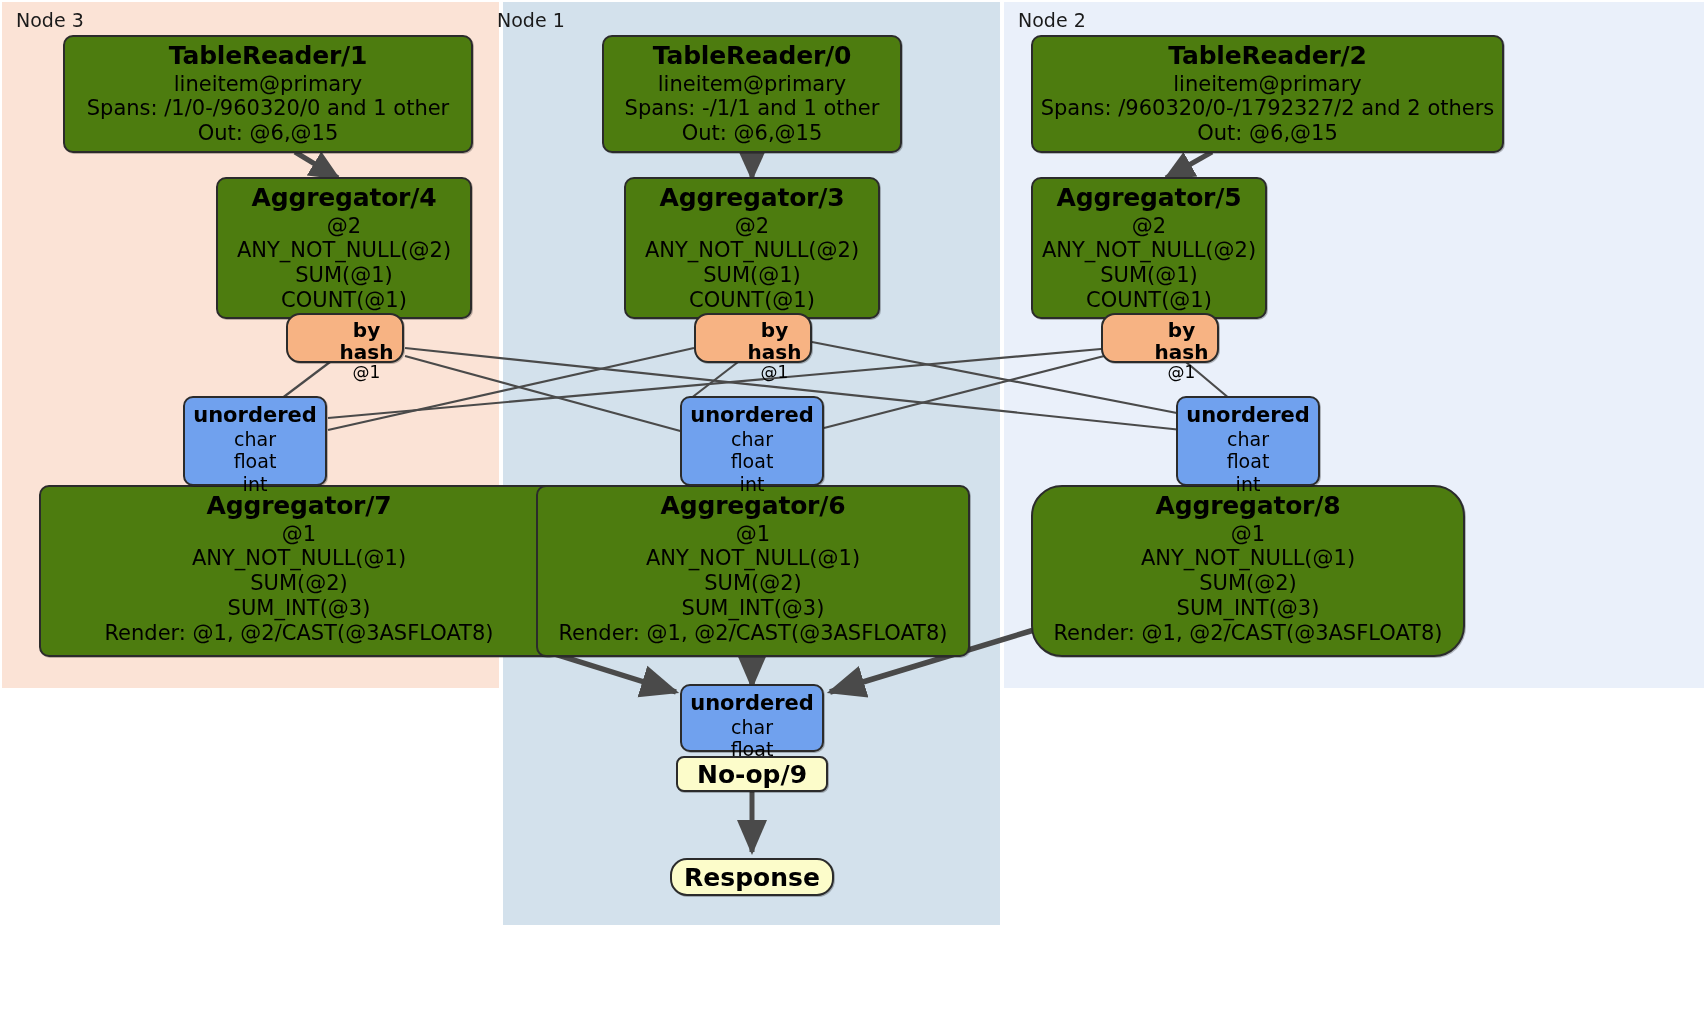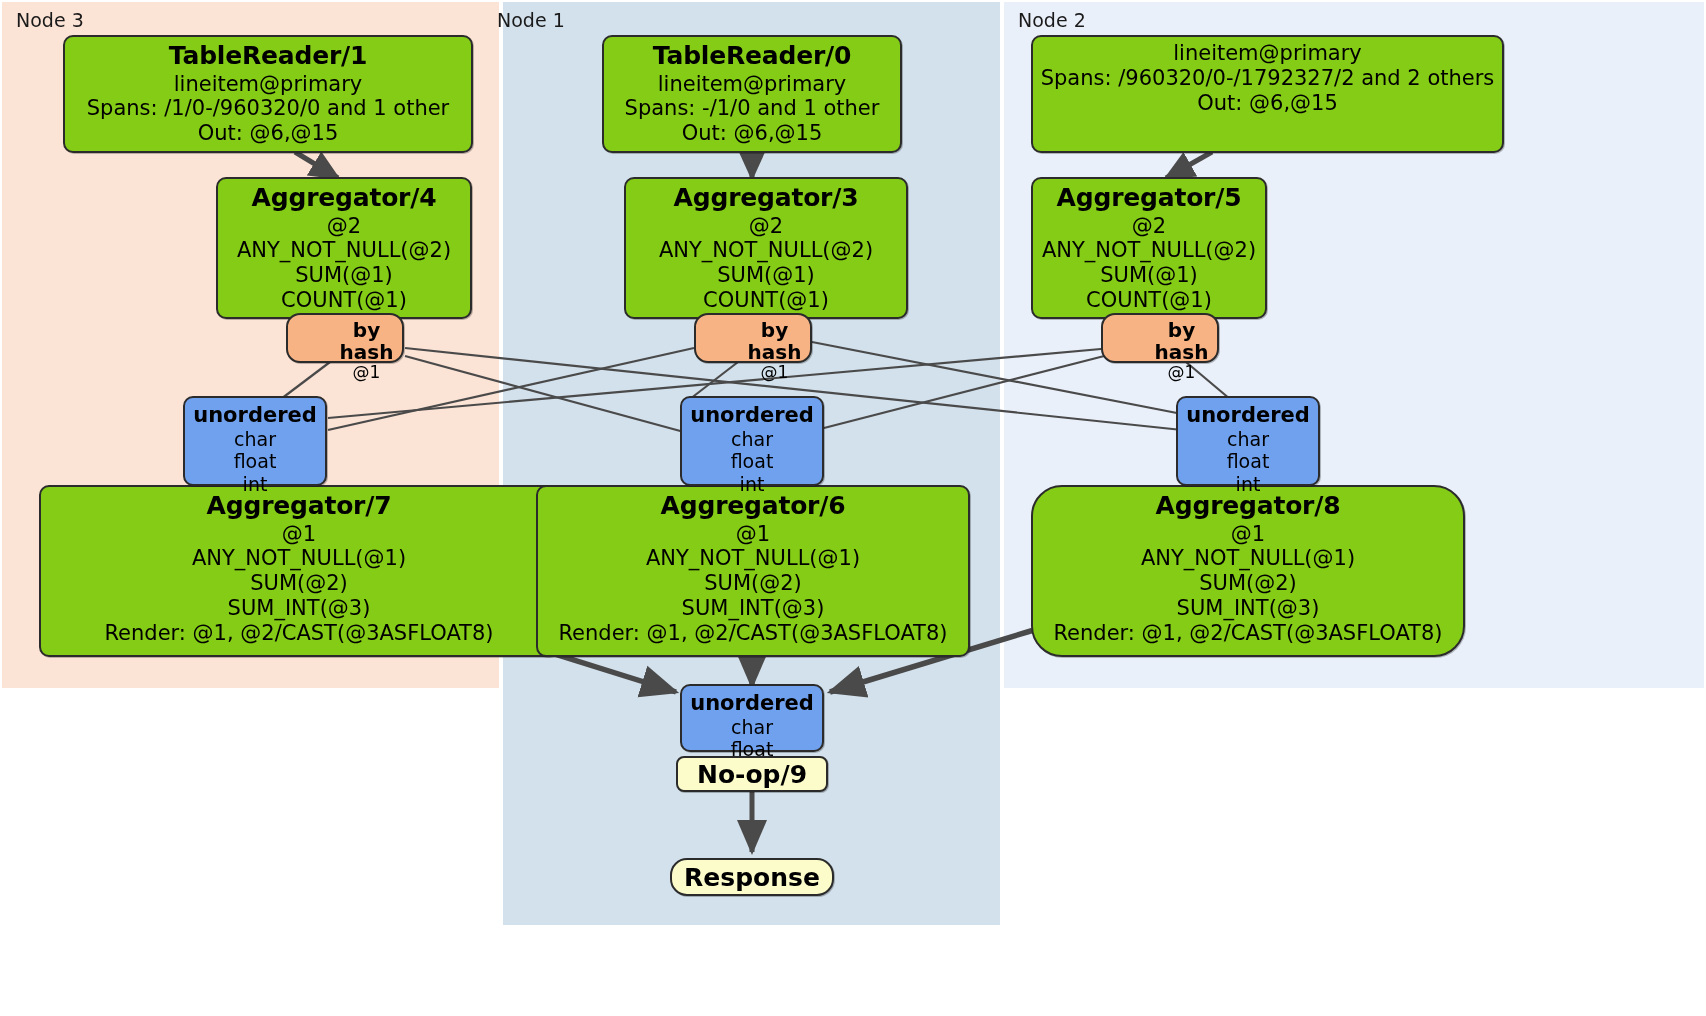--- a/index.html
+++ b/index.html
@@ -39,21 +39,21 @@
     position:absolute;
     box-sizing:border-box;
     border:2px solid #2b2b2b;
     border-radius:10px;
     text-align:center;
     color:#000;
     line-height:1.18;
     padding-top:4px;
     box-shadow:1px 1px 0 rgba(0,0,0,.25);
   }
-  .proc{background:#84cc16;}
+  .proc{background:#4d7c0f;}
   .title{
     font-weight:bold;
     font-size:25px;
     letter-spacing:-0.2px;
     display:block;
     margin-bottom:1px;
   }
   .line{font-size:21px;display:block;}
 
   .router{
@@ -155,39 +155,40 @@
   <div class="box proc" id="tr1" style="left:63px;top:35px;width:410px;height:118px;">
     <span class="title">TableReader/1</span>
     <span class="line">lineitem@primary</span>
     <span class="line">Spans: /1/0-/960320/0 and 1 other</span>
     <span class="line">Out: @6,@15</span>
   </div>
 
   <div class="box proc" id="tr0" style="left:602px;top:35px;width:300px;height:118px;">
     <span class="title">TableReader/0</span>
     <span class="line">lineitem@primary</span>
-    <span class="line">Spans: -/1/0 and 1 other</span>
+    <span class="line">Spans: -/1/1 and 1 other</span>
     <span class="line">Out: @6,@15</span>
   </div>
 
   <div class="box proc" id="tr2" style="left:1031px;top:35px;width:473px;height:118px;">
+    <span class="title">TableReader/2</span>
     <span class="line">lineitem@primary</span>
     <span class="line">Spans: /960320/0-/1792327/2 and 2 others</span>
     <span class="line">Out: @6,@15</span>
   </div>
 
   <div class="box proc" id="agg4" style="left:216px;top:177px;width:256px;height:142px;">
     <span class="title">Aggregator/4</span>
     <span class="line">@2</span>
     <span class="line">ANY_NOT_NULL(@2)</span>
     <span class="line">SUM(@1)</span>
     <span class="line">COUNT(@1)</span>
   </div>
 
-  <div class="box proc" id="agg3" style="left:624px;top:177px;width:284px;height:142px;">
+  <div class="box proc" id="agg3" style="left:624px;top:177px;width:256px;height:142px;">
     <span class="title">Aggregator/3</span>
     <span class="line">@2</span>
     <span class="line">ANY_NOT_NULL(@2)</span>
     <span class="line">SUM(@1)</span>
     <span class="line">COUNT(@1)</span>
   </div>
 
   <div class="box proc" id="agg5" style="left:1031px;top:177px;width:236px;height:142px;">
     <span class="title">Aggregator/5</span>
     <span class="line">@2</span>

